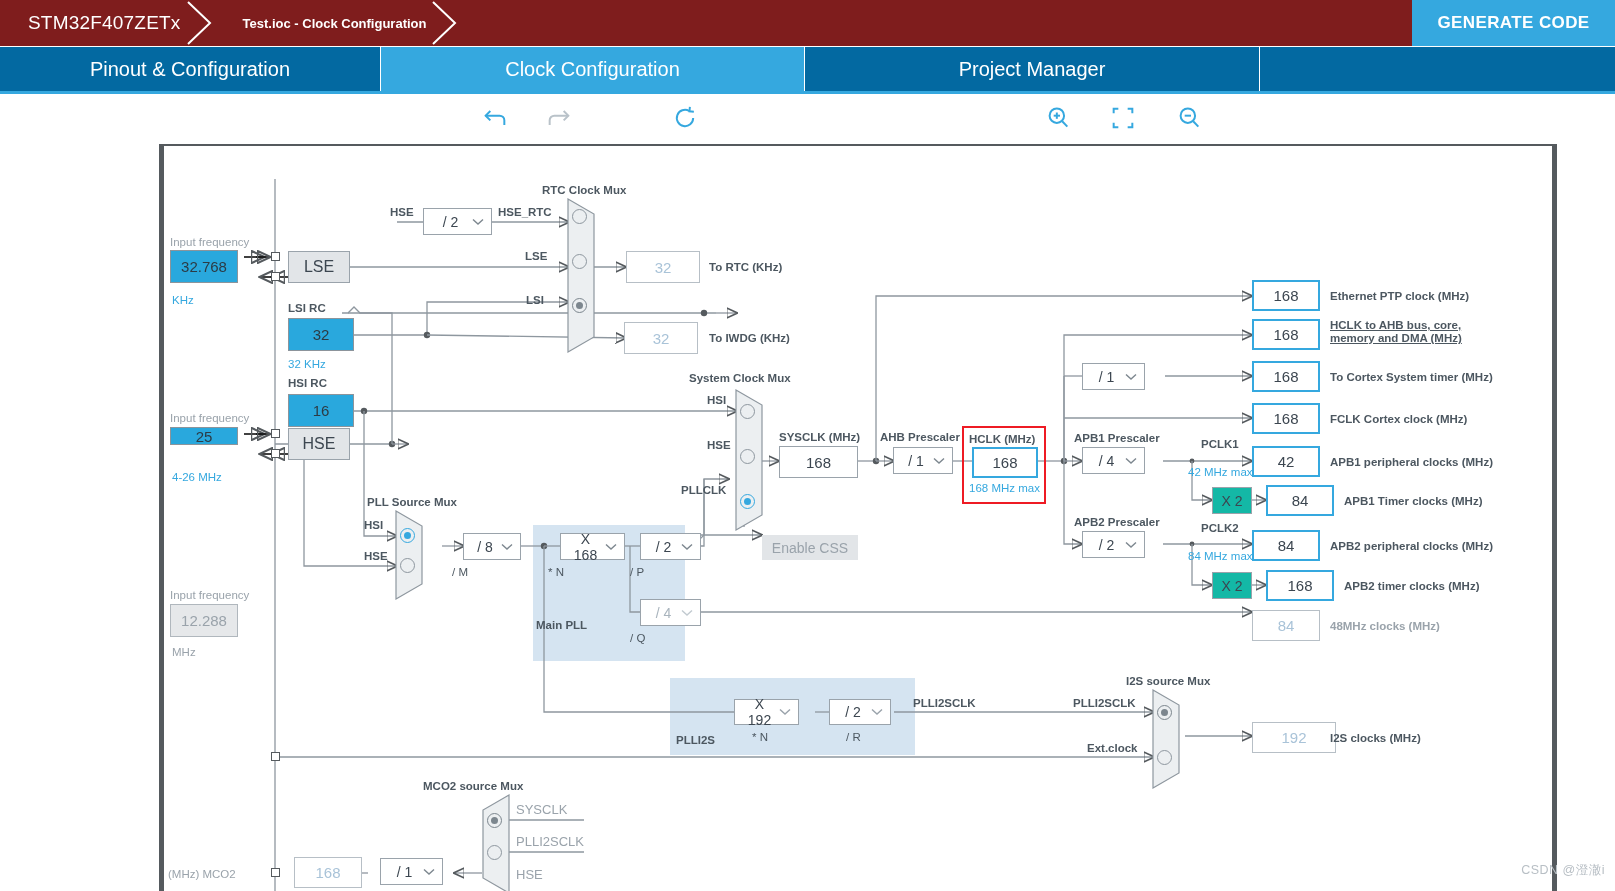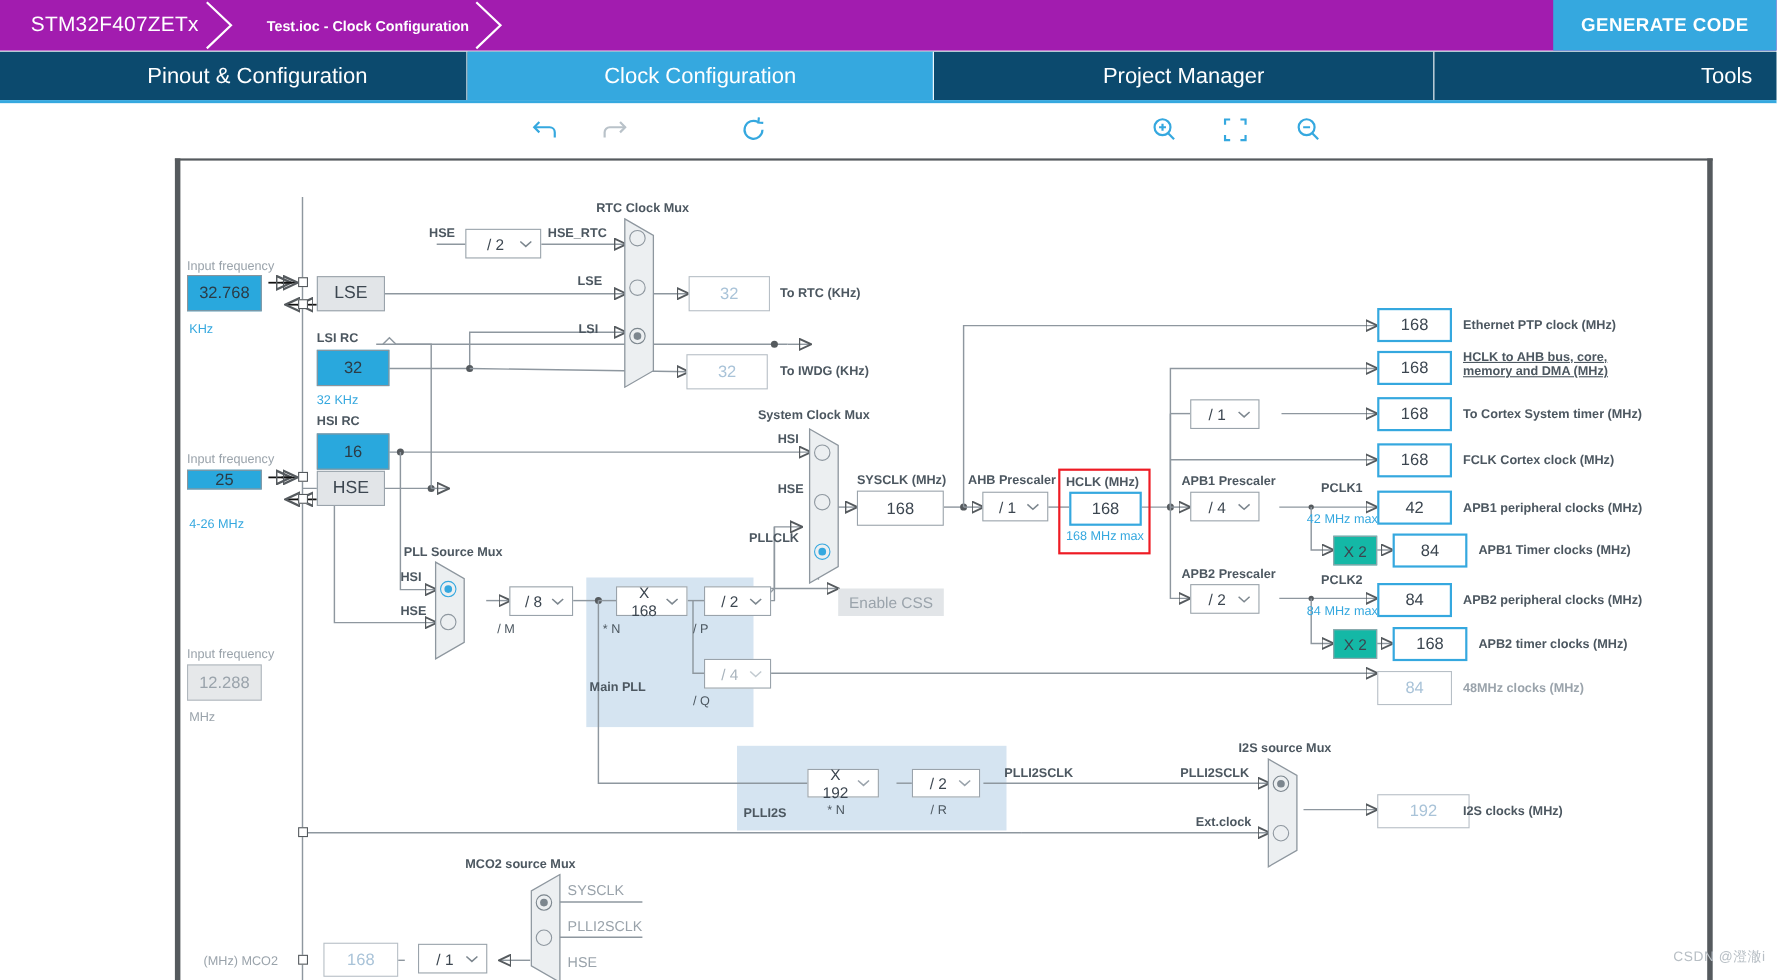--- a/index.html
+++ b/index.html
@@ -7,42 +7,42 @@
   body {
     width:1615px; height:891px; overflow:hidden;
     font-family:"Liberation Sans", sans-serif;
     background:#ffffff;
     -webkit-font-smoothing:antialiased;
   }
 
   
   #titlebar{
     position:absolute; left:0; top:0; width:1615px; height:46px;
-    background:#a21caf; display:flex; align-items:stretch;
+    background:#7f1d1d; display:flex; align-items:stretch;
   }
   .crumb{
     position:relative; display:flex; align-items:center;
     color:#fff; padding:0 34px 0 28px; white-space:nowrap;
   }
   .crumb .chev{
     position:absolute; right:-1px; top:0; width:34px; height:46px;
   }
   .crumb.first{ font-size:19px; font-weight:400; letter-spacing:.2px;}
   .crumb.second{ font-size:13px; font-weight:bold; }
   #gen-code{
     position:absolute; right:0; top:0; height:46px; min-width:203px;
     background:#35a8df; color:#fff; font-weight:bold; font-size:17px;
     display:flex; align-items:center; justify-content:center;
     letter-spacing:.4px; cursor:pointer;
   }
 
   
   #tabbar{
     position:absolute; left:0; top:47px; width:1615px; height:44px;
-    background:#0c4a6e; display:flex; align-items:stretch;padding-left:44px;
+    background:#0369a1; display:flex; align-items:stretch;
   }
   .tab{
     display:flex; align-items:center; justify-content:center;
     color:#fff; font-size:20px; cursor:pointer;
     border-right:1px solid #ffffff;
   }
   .tab.sel{ background:#35a8df; }
   #tab0{ width:381px; }
   #tab1{ width:424px; }
   #tab2{ width:455px; }
@@ -186,21 +186,20 @@
         </svg>
     </span>
   </div>
   <div id="gen-code">GENERATE CODE</div>
 </div>
 
 <div id="tabbar">
   <div class="tab" id="tab0">Pinout &amp; Configuration</div>
   <div class="tab sel" id="tab1">Clock Configuration</div>
   <div class="tab" id="tab2">Project Manager</div>
-  <div class="tab" id="tab3">Tools</div>
 </div>
 <div id="tabrule"></div>
 
 <div id="toolbar">
   <div class="tb" style="left:479px;width:32px;">
     <svg class="tbico" viewBox="0 0 24 24" fill="none" stroke="#35a8df" stroke-width="1.7">
       <path d="M8 6 L4 10 L8 14"></path>
         <path d="M4 10 H16 a4 4 0 0 1 4 4 v4"></path>
     </svg>
   </div>
@@ -616,21 +615,21 @@
     <svg width="28" height="100" viewBox="0 0 28 100">
           <polygon points="27,1 1,16 1,84 27,99" fill="#eceff1" stroke="#8e979f" stroke-width="1.2"></polygon>
         </svg>
   </div>
   <div class="radio ongray" style="left:323px;top:667px;"></div>
   <div class="radio" style="left:323px;top:699px;"></div>
   <div class="lbl reg gray" style="left:352px;top:657px;font-size:13px;">SYSCLK</div>
   <div class="lbl reg gray" style="left:352px;top:689px;font-size:13px;">PLLI2SCLK</div>
   <div class="lbl reg gray" style="left:352px;top:722px;font-size:13px;">HSE</div>
 
-  <div class="lbl reg gray" style="left:21px;top:722px;">(MHz) MCO2</div>
+  <div class="lbl reg gray" style="left:4px;top:722px;">(MHz) MCO2</div>
   <div class="vbox dis" style="left:130px;top:711px;width:68px;height:31px;">168</div>
   <div class="combo" style="left:216px;top:712px;width:63px;height:27px;">
     <span class="ctext">/ 1</span>
     <span class="carr">
           <svg width="12" height="8" viewBox="0 0 12 8">
             <path d="M1 1.5 L6 6 L11 1.5" fill="none" stroke="#7d878f" stroke-width="1.4"></path>
           </svg>
         </span>
   </div>
 

